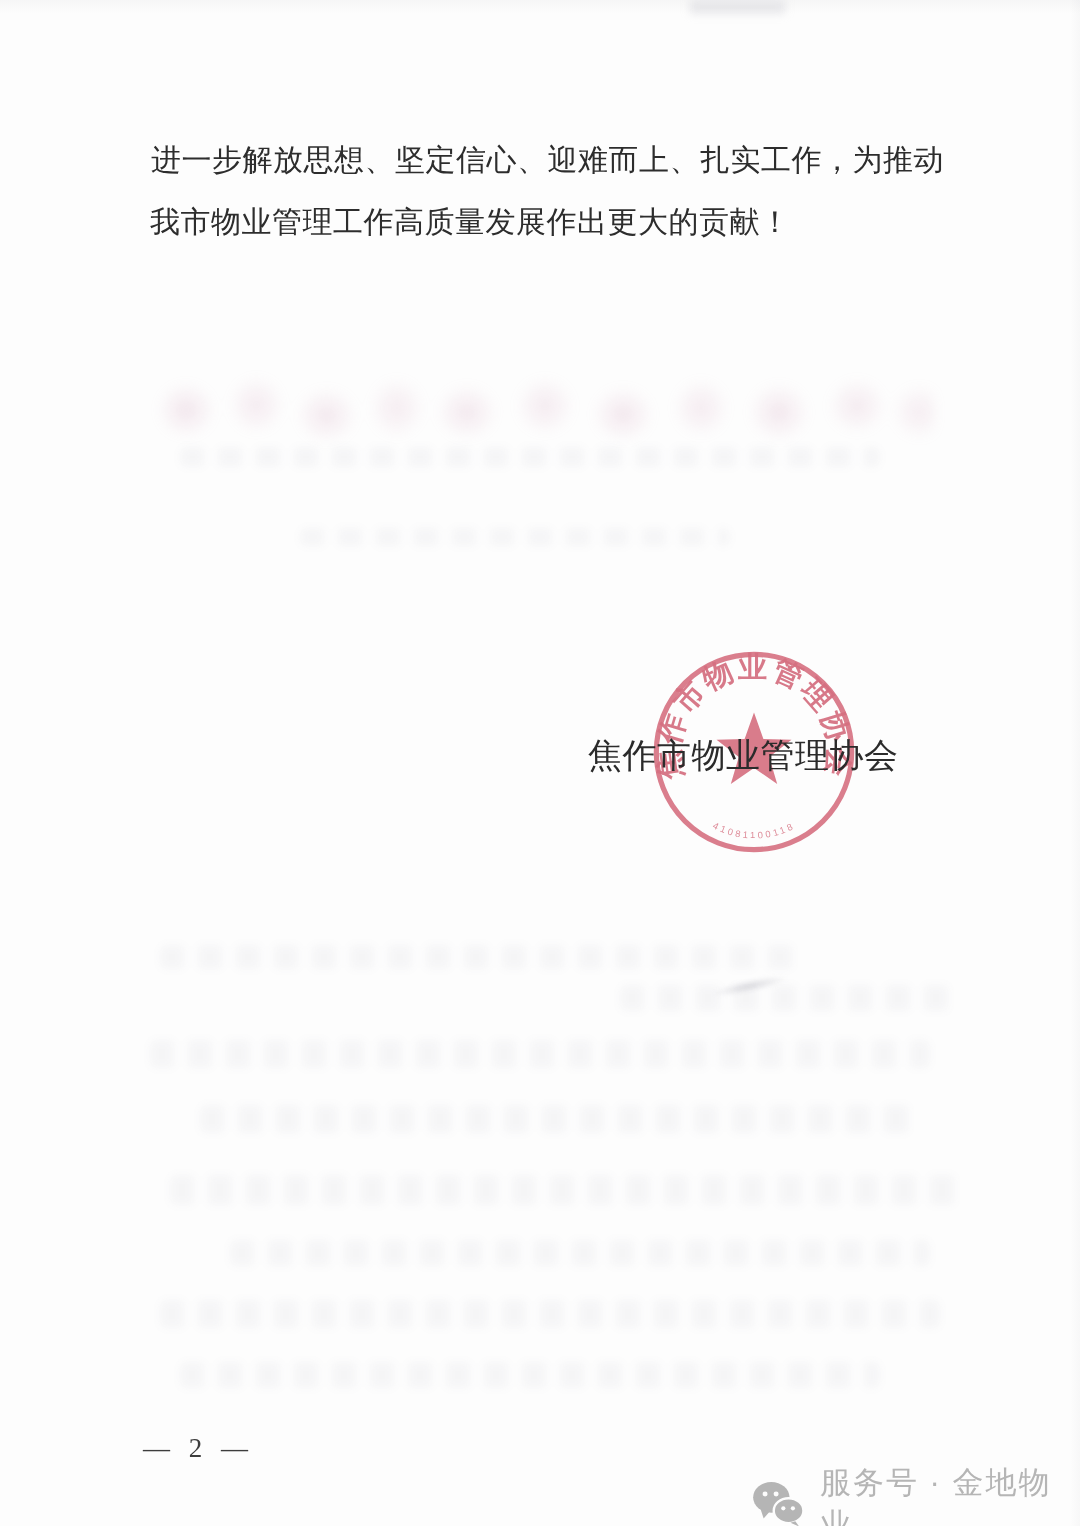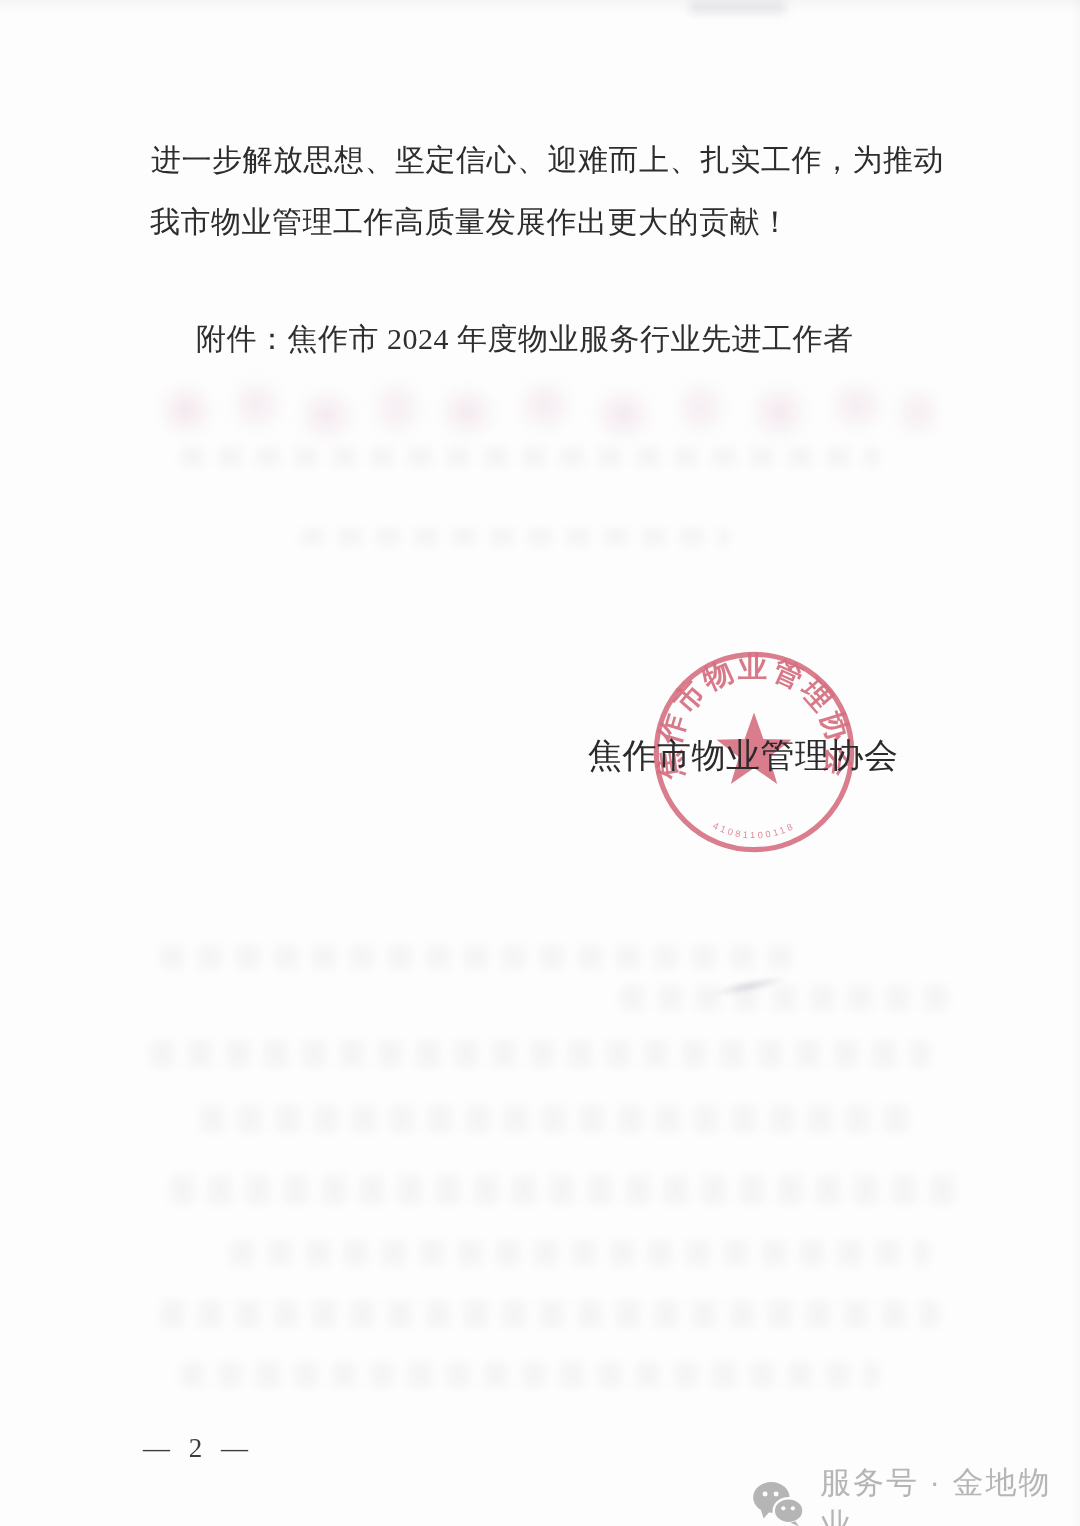--- a/index.html
+++ b/index.html
@@ -153,21 +153,20 @@
   }
 </style>
 </head>
 <body>
 
 <div class="page">
 
   <p class="txt body-line line1">进一步解放思想、坚定信心、迎难而上、扎实工作，为推动</p>
   <p class="txt body-line line2">我市物业管理工作高质量发展作出更大的贡献！</p>
 
-  <p class="txt attachment">附件：焦作市 2024 年度物业服务行业先进工作者</p>
 
   <div class="ghost ghost-title"></div>
   <div class="ghost ghost-row gr1"></div>
   <div class="ghost ghost-row gr2"></div>
   <div class="ghost ghost-row gr3"></div>
   <div class="ghost ghost-row gr4"></div>
   <div class="ghost ghost-row gr5"></div>
   <div class="ghost ghost-row gr6"></div>
   <div class="ghost ghost-row gr7"></div>
   <div class="ghost ghost-row gr8"></div>

